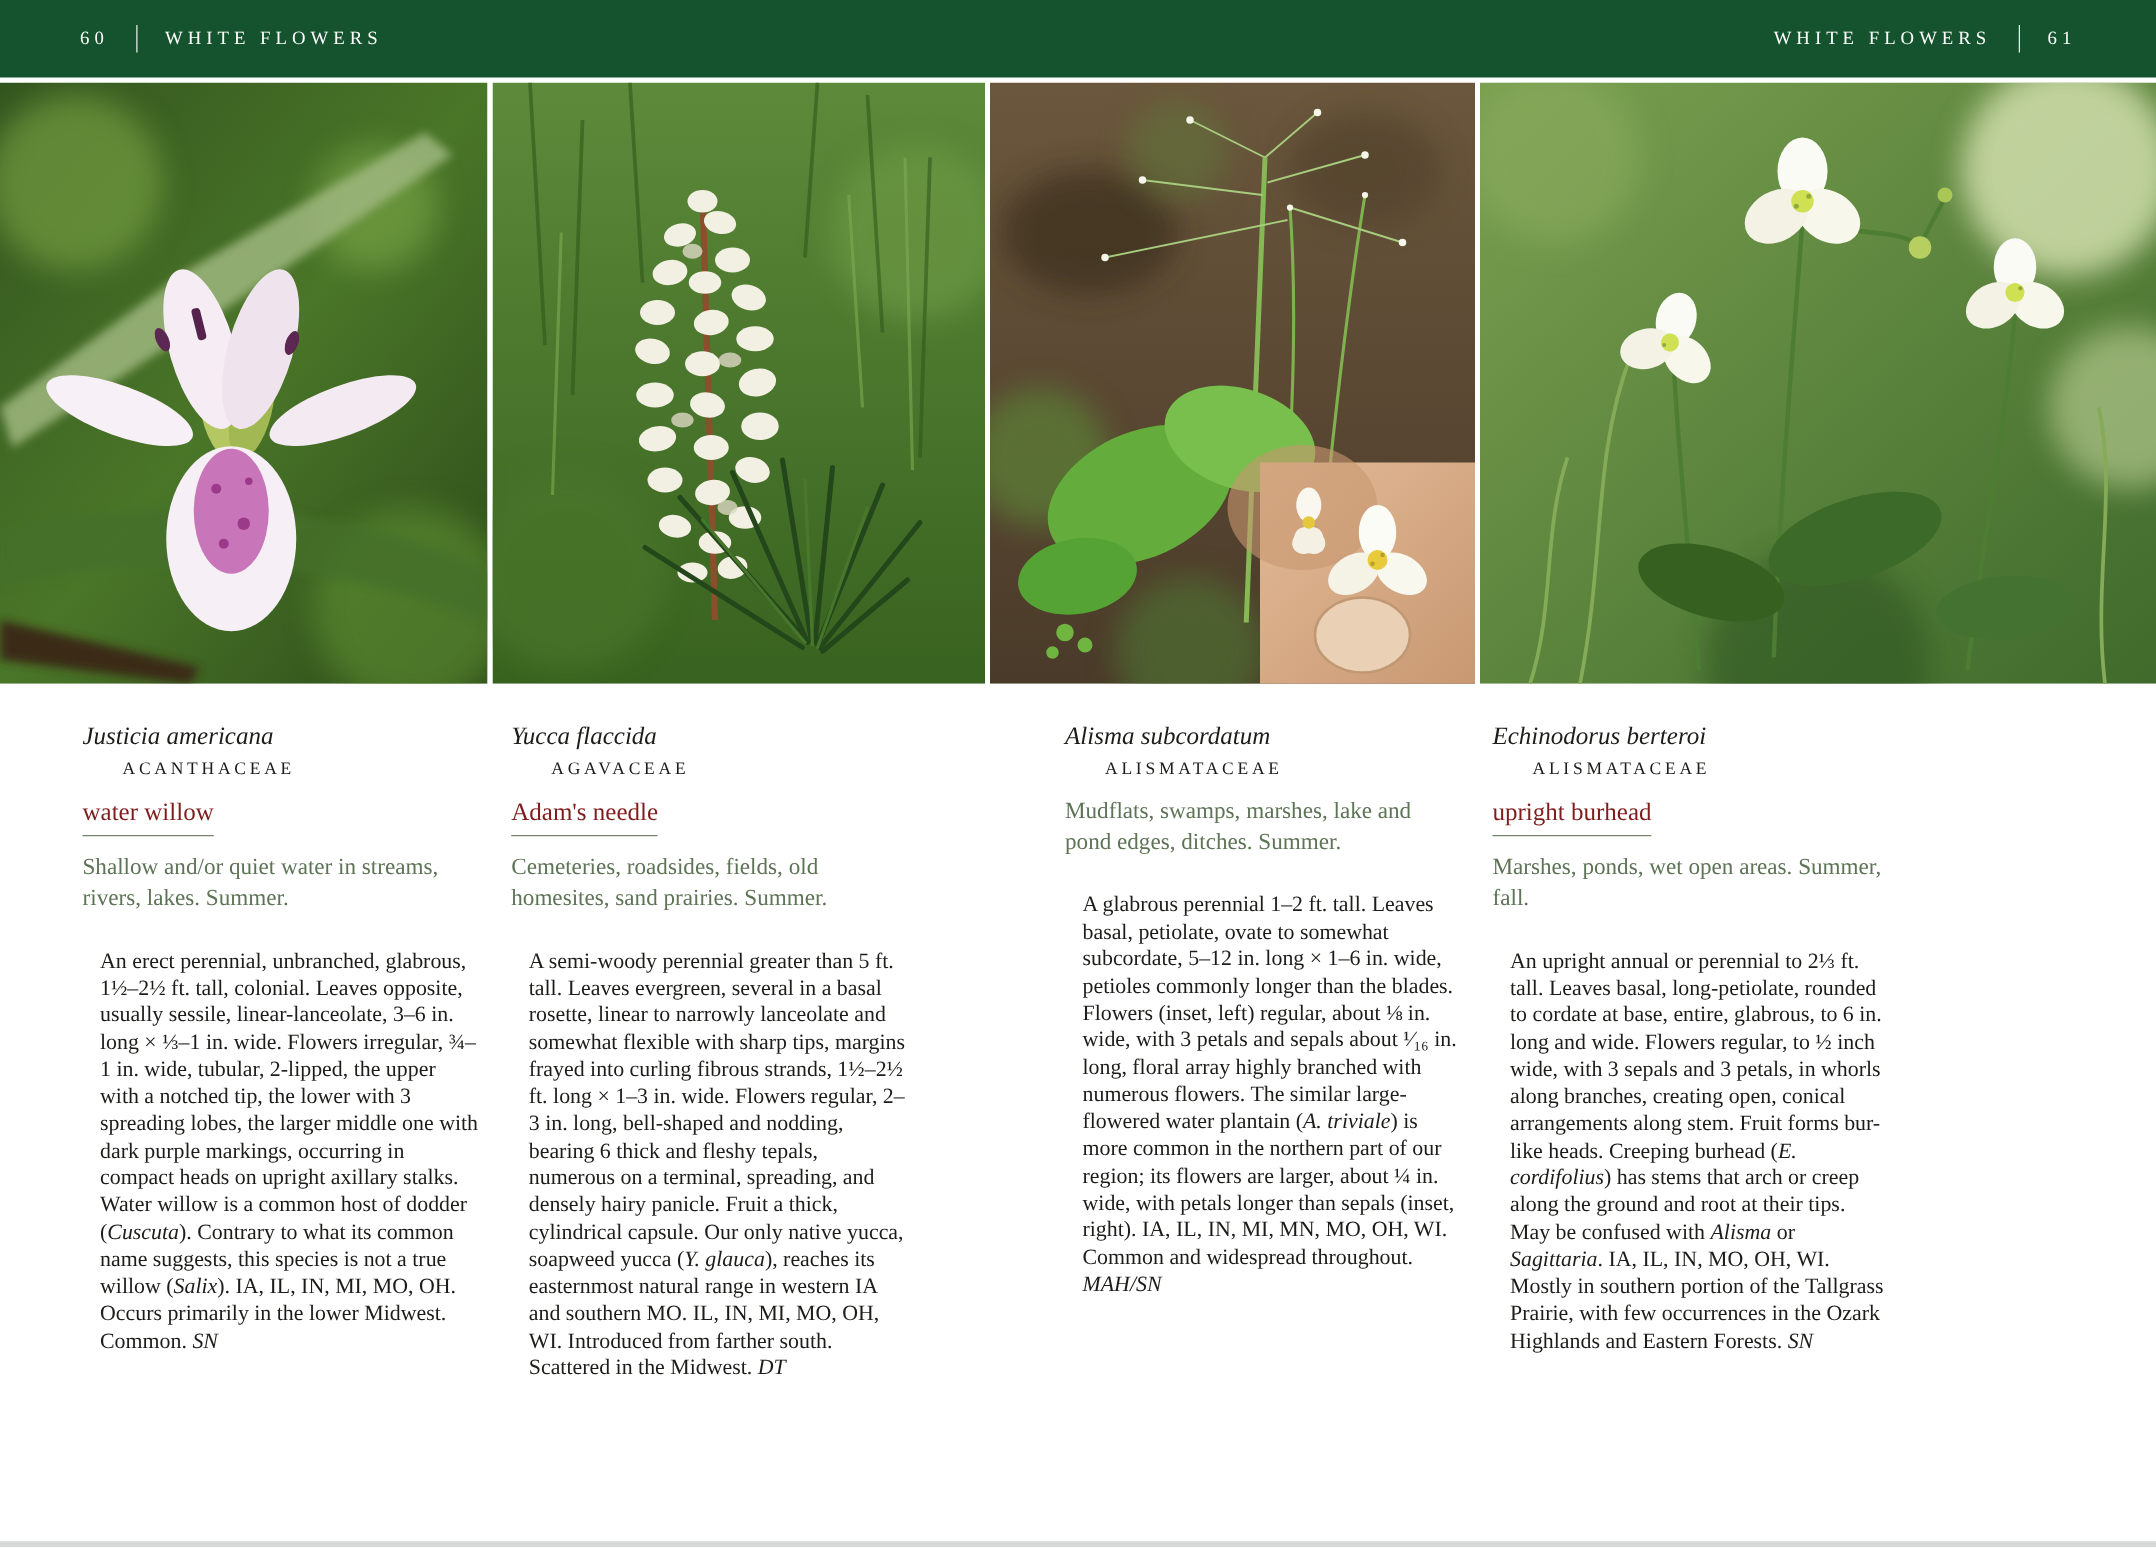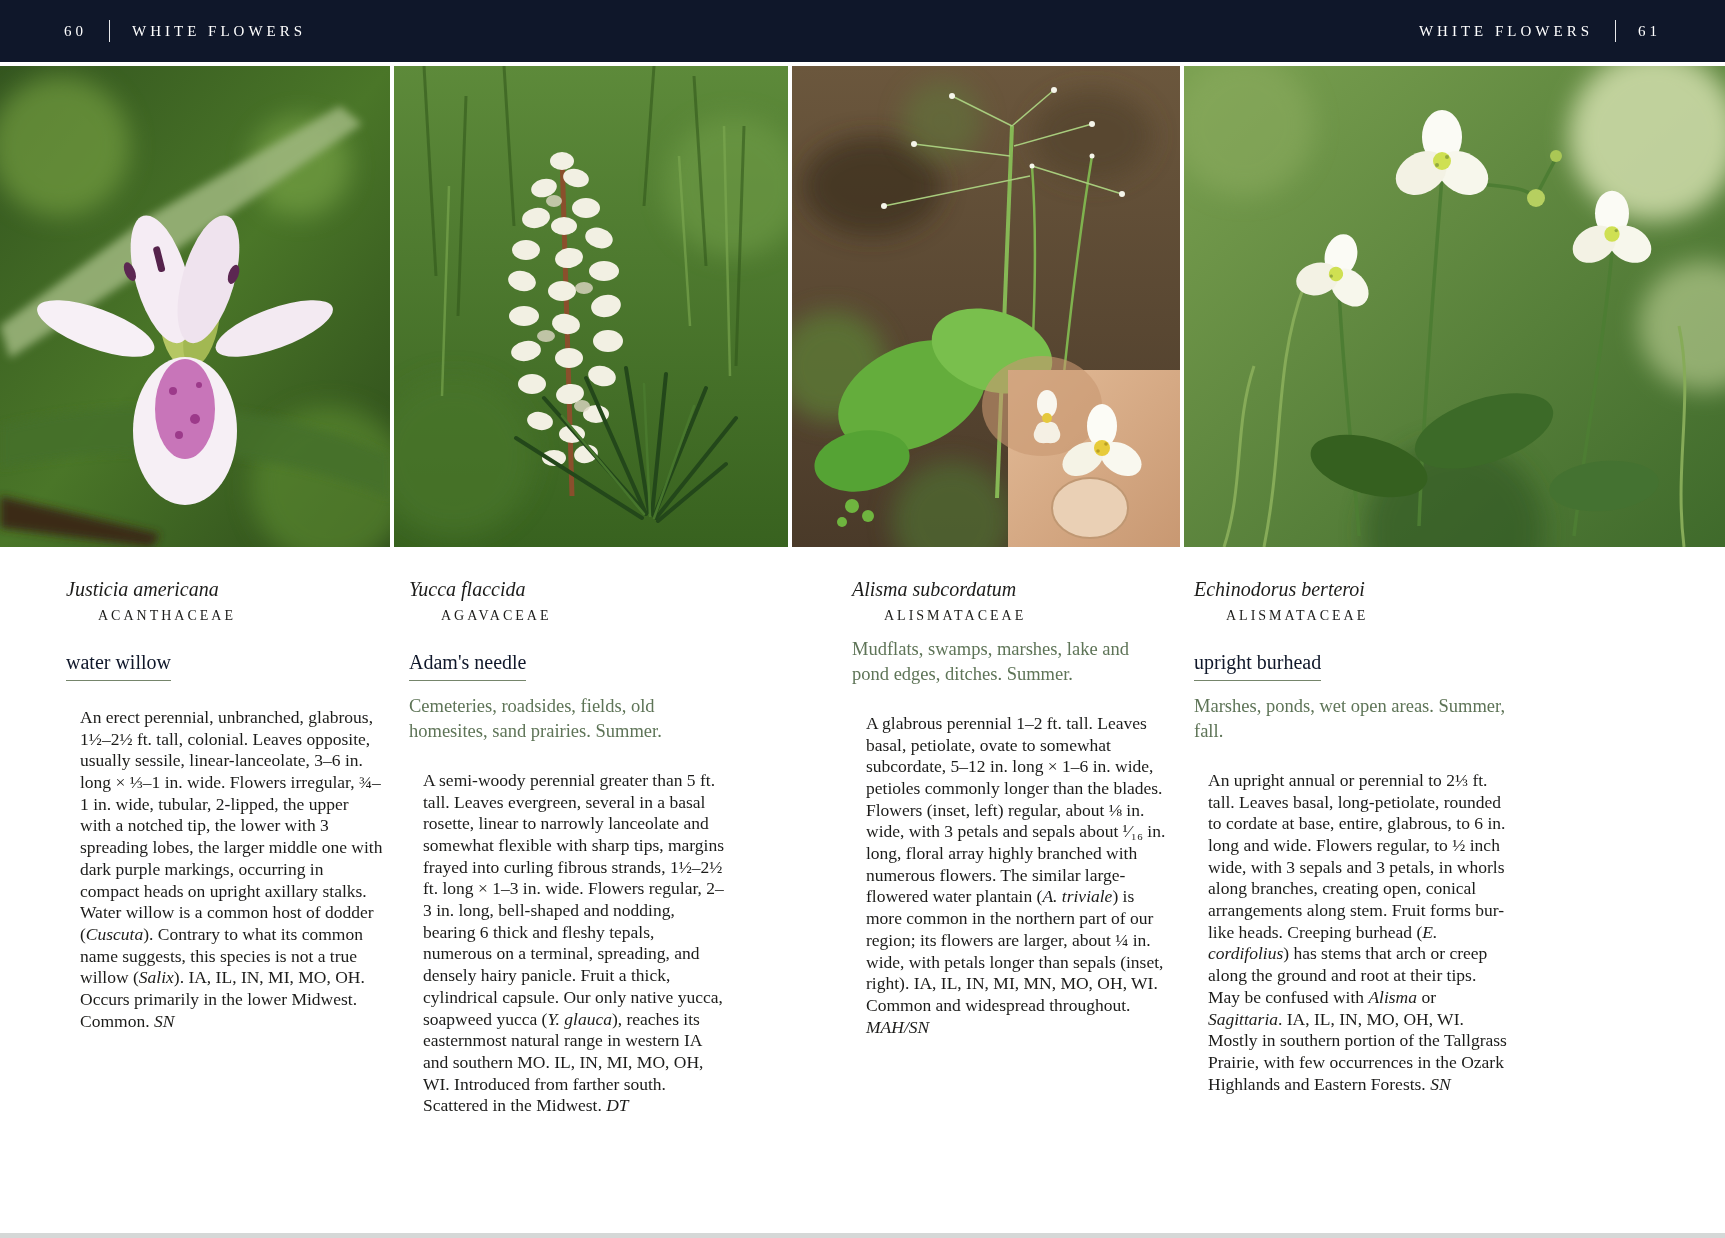--- a/index.html
+++ b/index.html
@@ -2,38 +2,38 @@
 <html><head>
 <meta charset="utf-8">
 <style>
   html,body { margin:0; padding:0; background:#ffffff; }
   .page {
     position:relative; width:1725px; height:1238px; background:#ffffff;
     font-family:"Liberation Serif", serif; overflow:hidden;
   }
   
   .header {
-    height:62px; background:#0f172a; display:flex; justify-content:space-between;
+    height:62px; background:#14532d; display:flex; justify-content:space-between;
     align-items:center; padding:0 64px; box-sizing:border-box;
   }
   .header .hgroup { display:flex; align-items:center; color:#ffffff; }
   .header .htext { font-size:15px; letter-spacing:4px; color:#ffffff; }
   .header .vline { width:1px; height:22px; background:#ffffff; opacity:.9; margin:0 22px; }
   
   .photos { display:flex; gap:4px; height:481px; margin-top:4px; background:#ffffff; }
   .photo { height:481px; display:block; }
   .photo svg { display:block; }
   
   .text-section { position:absolute; top:578px; left:0; right:0; bottom:0;text-decoration:underline; }
   .col { position:absolute; top:0; width:318px; }
   .col.c1 { left:66px; } .col.c2 { left:409px; } .col.c3 { left:852px; } .col.c4 { left:1194px; }
   .species { font-size:20px; font-style:italic; color:#1c1c1a; margin:0; font-weight:normal; }
   .family { font-size:14px; letter-spacing:3px; color:#1c1c1a; margin-top:7px;margin-left:32px; }
   .common {
-    display:inline-block; margin-top:27px; font-size:20px; color:#0f172a;
+    display:inline-block; margin-top:15px; font-size:20px; color:#7f1d1d;
     border-bottom:1px solid #75856b; padding-bottom:6px;text-align:center;
   }
   .habitat { margin-top:13px; font-size:18.5px; line-height:1.35; color:#5e7457; }
   .desc { margin-top:26px; font-size:17.5px; line-height:1.24; color:#1c1c1a;margin-left:14px; }
   .desc i { font-style:italic; }
   
   .bottom-edge { position:absolute; left:0; right:0; bottom:0; height:5px; background:#d5d8d7; }
 </style>
 </head>
 <body>
@@ -309,20 +309,21 @@
       </svg>
     </div>
   </div>
 
   <div class="text-section">
 
     <div class="col c1">
       <div class="species">Justicia americana</div>
       <div class="family">ACANTHACEAE</div>
       <div><span class="common">water willow</span></div>
+      <div class="habitat">Shallow and/or quiet water in streams, rivers, lakes. Summer.</div>
       <div class="desc"><span>An erect perennial, unbranched, glabrous, 1½–2½ ft. tall, colonial. Leaves opposite, usually sessile, linear-lanceolate, 3–6 in. long × ⅓–1 in. wide. Flowers irregular, ¾–1 in. wide, tubular, 2-lipped, the upper with a notched tip, the lower with 3 spreading lobes, the larger middle one with dark purple markings, occurring in compact heads on upright axillary stalks. Water willow is a common host of dodder (</span><i>Cuscuta</i><span>). Contrary to what its common name suggests, this species is not a true willow (</span><i>Salix</i><span>). IA, IL, IN, MI, MO, OH. Occurs primarily in the lower Midwest. Common. </span><i>SN</i></div>
     </div>
 
     <div class="col c2">
       <div class="species">Yucca flaccida</div>
       <div class="family">AGAVACEAE</div>
       <div><span class="common">Adam's needle</span></div>
       <div class="habitat">Cemeteries, roadsides, fields, old homesites, sand prairies. Summer.</div>
       <div class="desc"><span>A semi-woody perennial greater than 5 ft. tall. Leaves evergreen, several in a basal rosette, linear to narrowly lanceolate and somewhat flexible with sharp tips, margins frayed into curling fibrous strands, 1½–2½ ft. long × 1–3 in. wide. Flowers regular, 2–3 in. long, bell-shaped and nodding, bearing 6 thick and fleshy tepals, numerous on a terminal, spreading, and densely hairy panicle. Fruit a thick, cylindrical capsule. Our only native yucca, soapweed yucca (</span><i>Y. glauca</i><span>), reaches its easternmost natural range in western IA and southern MO. IL, IN, MI, MO, OH, WI. Introduced from farther south. Scattered in the Midwest. </span><i>DT</i></div>
     </div>

